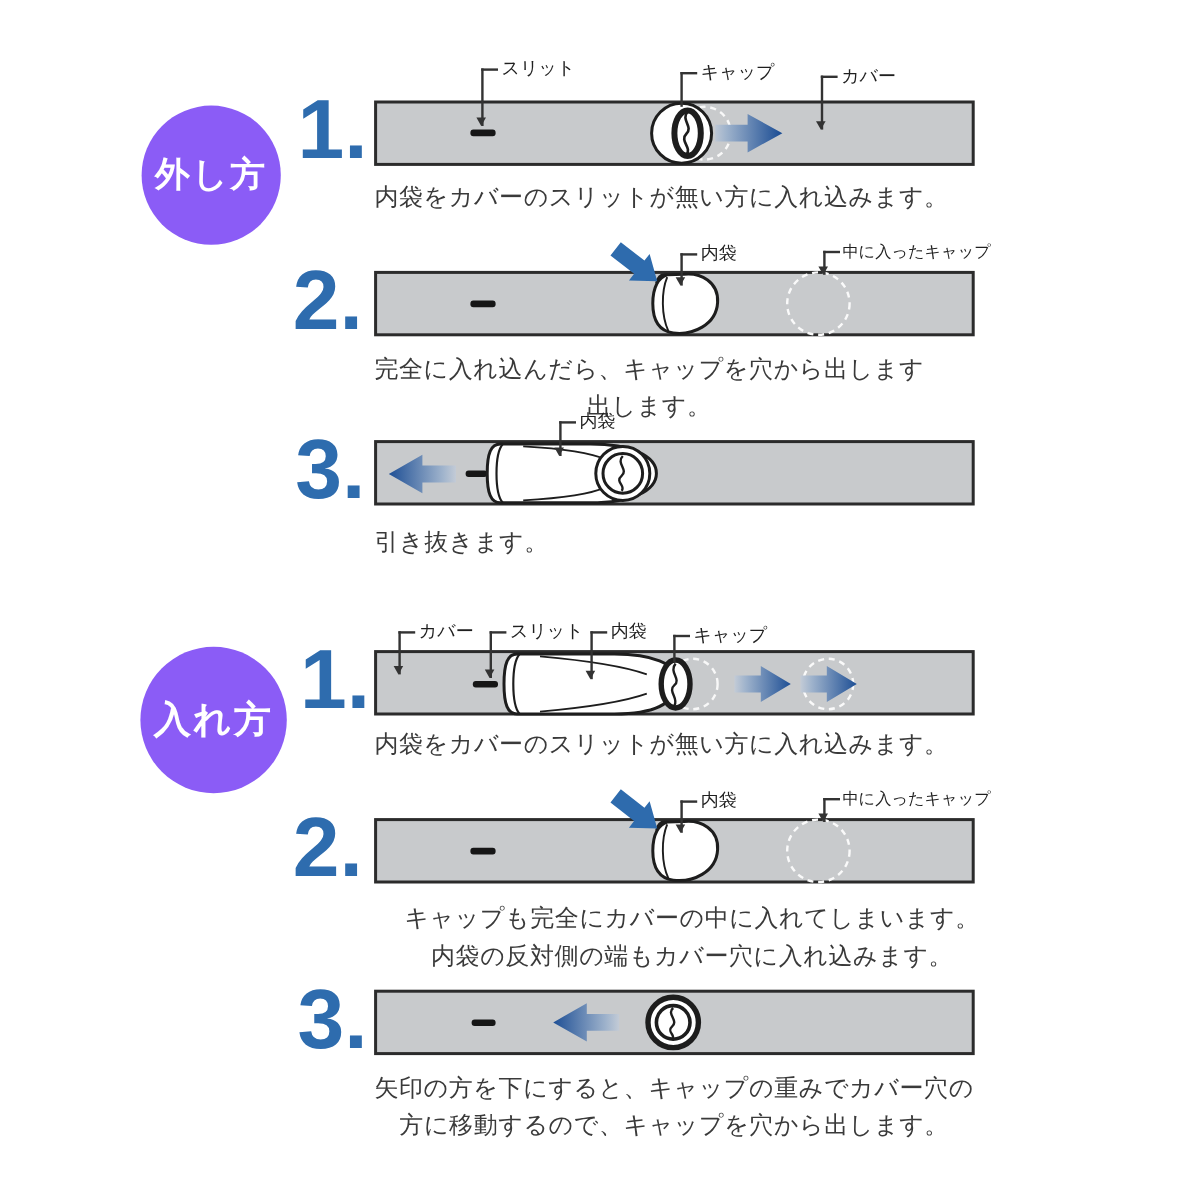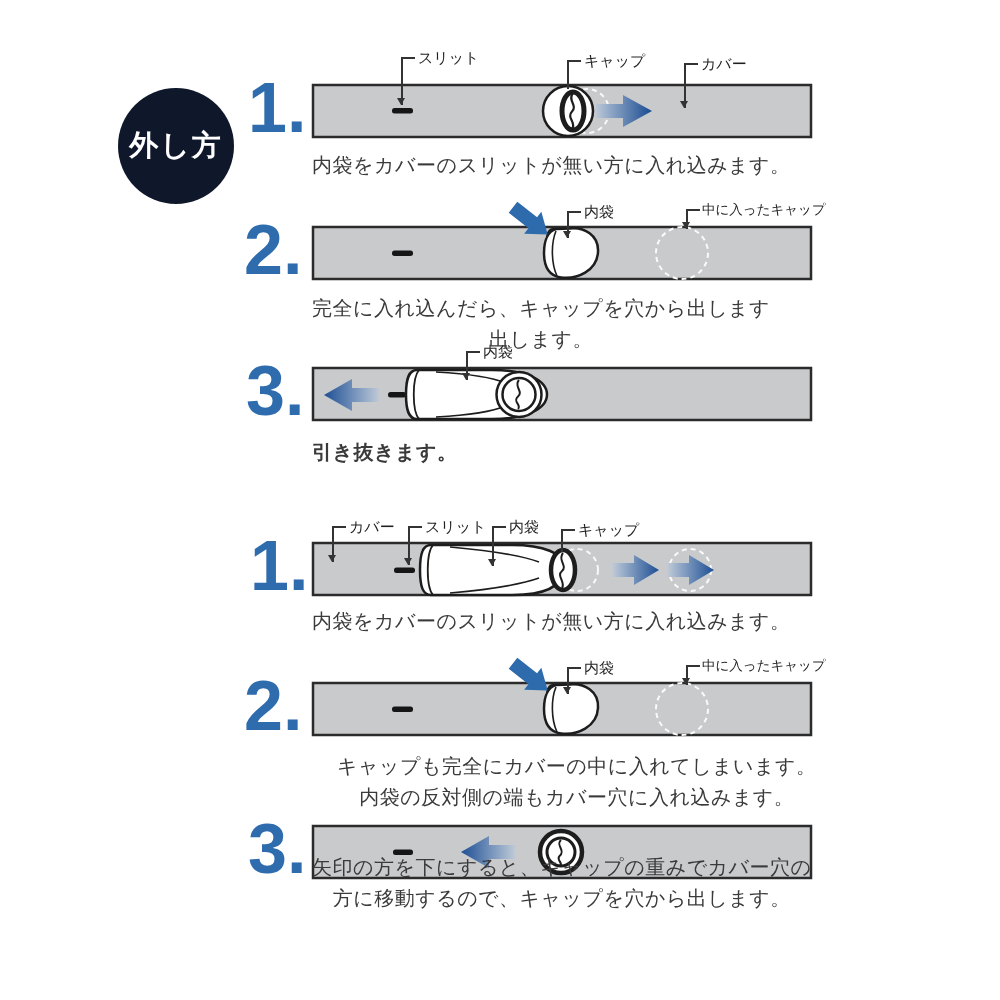--- a/index.html
+++ b/index.html
@@ -1,18 +1,18 @@
 <!DOCTYPE html>
 <html><head>
 <meta charset="utf-8">
 <style>
   html,body{margin:0;padding:0;background:#ffffff;}
   body{width:1000px;height:1000px;font-family:"Liberation Sans",sans-serif;}
   .stage{position:relative;width:1000px;height:1000px;background:#fff;overflow:hidden;}
-  .badge{position:absolute;border-radius:50%;background:#0f172a;color:#fff;
+  .badge{position:absolute;border-radius:50%;background:#8b5cf6;color:#fff;
          display:flex;align-items:center;justify-content:center;
          font-weight:bold;letter-spacing:2px;}
   .badge.b1{left:118px;top:88px;width:116px;height:116px;font-size:29px;}
   .badge.b2{left:117px;top:539px;width:122px;height:122px;font-size:31px;}
   .num{position:absolute;color:#2e6cae;font-weight:bold;font-size:70px;line-height:1;
        font-family:"Liberation Sans",sans-serif;}
   .cap-text{position:absolute;font-size:20px;color:#3a3a3a;line-height:31px;
             white-space:pre-line;letter-spacing:.5px;text-align:center;}
   .lbl{position:absolute;font-size:15px;color:#1f1f1f;white-space:nowrap;line-height:16px;text-align:center;}
   .lbl.small{font-size:13.5px;}
@@ -101,22 +101,23 @@
       </g>
       <g>
         <circle cx="519" cy="394.5" r="22.5" fill="#fff" stroke="#1d1d1d" stroke-width="2.5"></circle>
         <circle cx="519" cy="394.5" r="16.5" fill="#fff" stroke="#1d1d1d" stroke-width="2.5"></circle>
         <path d="M519,380 C513,386 524,391.5 518,396.5 C512,401.5 522,405 518,409" fill="none" stroke="#1d1d1d" stroke-width="2"></path>
       </g>
     </svg>
   </div>
   <div class="leader" style="left:466px;top:351px;height:27px;"></div>
   <div class="lbl" style="left:483px;top:344px;">内袋</div>
-  <div class="cap-text" style="left:312px;top:437px;font-weight:bold;">引き抜きます。</div>
-
+  <div class="cap-text" style="left:312px;top:437px;">引き抜きます。</div>
+
+  <div class="badge b2">入れ方</div>
 
   <div class="num" style="left:250px;top:531px;">1.</div>
   <div class="diagram" style="top:538px;height:64px;">
     <svg width="506" height="64" viewBox="310 538 506 64">
       <defs>
         <linearGradient id="gB1" gradientUnits="userSpaceOnUse" x1="612" y1="570" x2="659" y2="570">
           <stop offset="0" stop-color="#c3cbd6"></stop>
             <stop offset="0.2" stop-color="#9fb3cc"></stop>
           <stop offset="1" stop-color="#1e4f95"></stop>
         </linearGradient>
@@ -188,16 +189,16 @@
       <rect x="313" y="826" width="498" height="52" fill="#c8cacc" stroke="#2b2b2b" stroke-width="2.5"></rect>
       <rect x="393" y="849.5" width="20" height="5.5" rx="2.5" fill="#161616"></rect>
       <polygon points="516,845 489,845 489,836 461,852 489,868 489,859 516,859" fill="url(#gB3)"></polygon>
       <g>
         <circle cx="561" cy="852" r="21" fill="#fff" stroke="#1d1d1d" stroke-width="4.5"></circle>
         <circle cx="561" cy="852" r="14" fill="#fff" stroke="#1d1d1d" stroke-width="3"></circle>
         <path d="M561,840 C555,845 566,850.5 560,855.5 C555,860 564,863 560,866" fill="none" stroke="#1d1d1d" stroke-width="2"></path>
       </g>
     </svg>
   </div>
-  <div class="cap-text" style="left:312px;top:852px;">矢印の方を下にすると、キャップの重みでカバー穴の
+  <div class="cap-text" style="left:312px;top:892px;">矢印の方を下にすると、キャップの重みでカバー穴の
 方に移動するので、キャップを穴から出します。</div>
 
 </div>
 
 </body></html>

